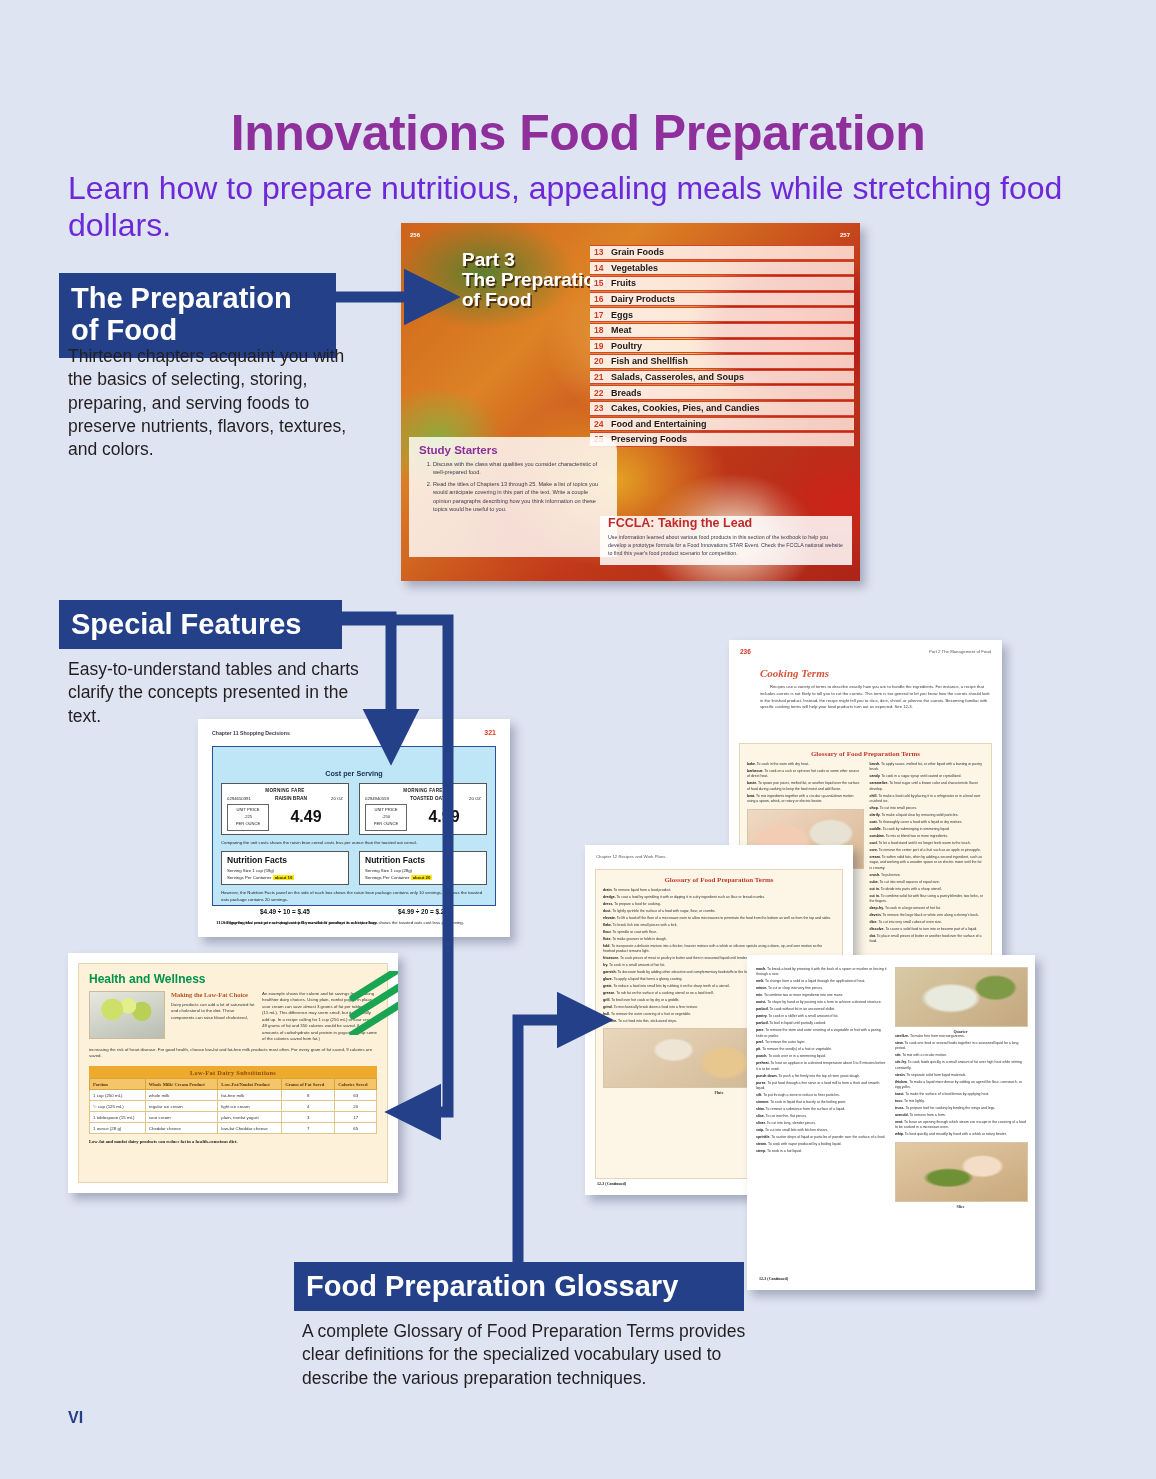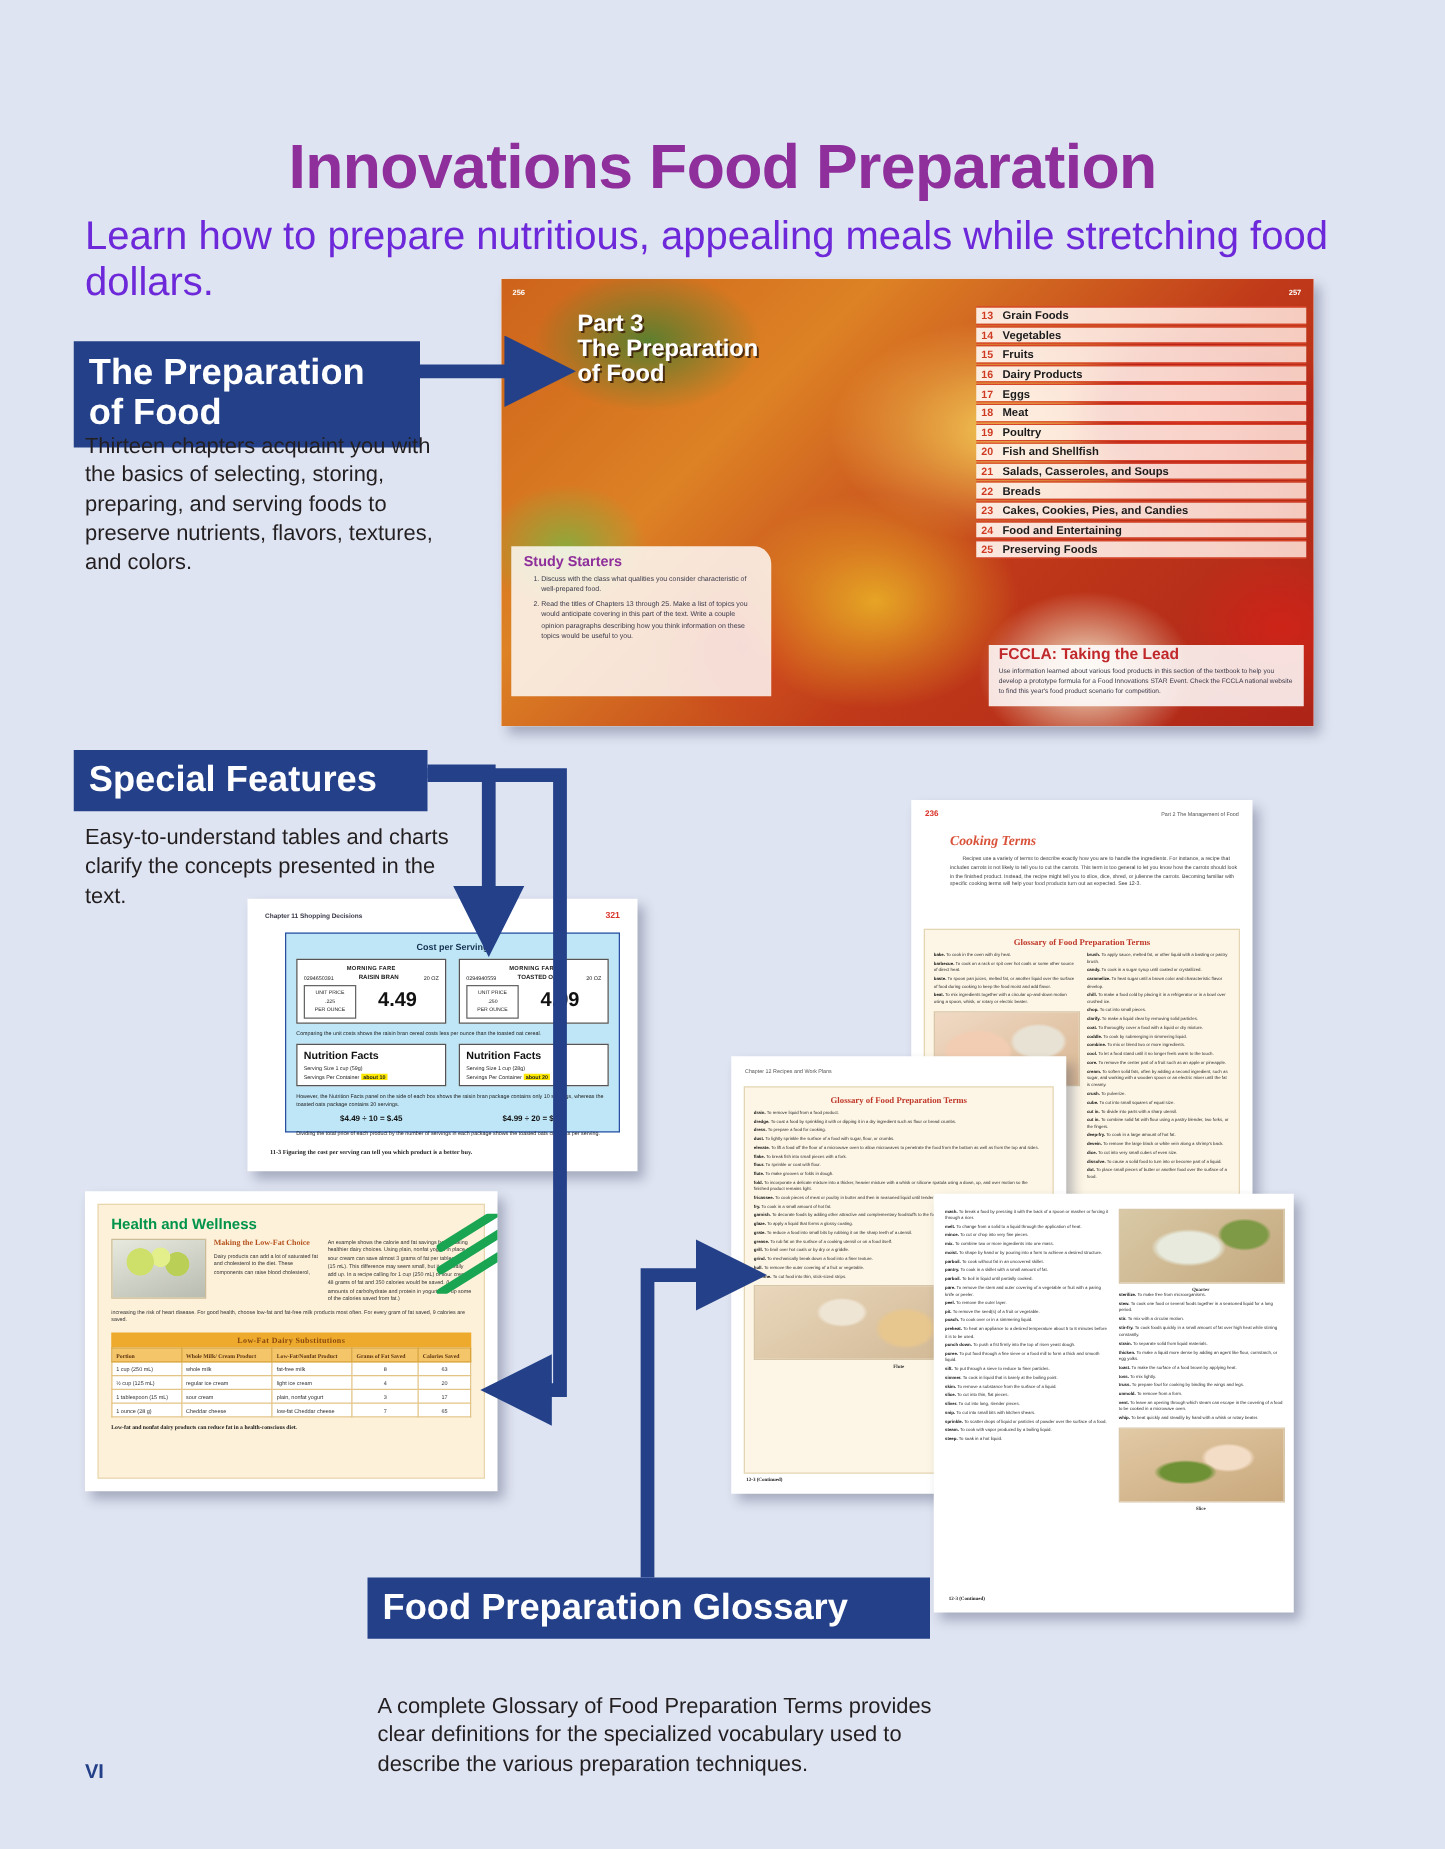--- a/index.html
+++ b/index.html
@@ -26,29 +26,29 @@
     position:absolute;background:#234089;color:#fff;font-weight:bold;
     box-sizing:border-box;line-height:1.12;
   }
   #banner-prep{left:59px;top:253px;width:277px;padding:9px 10px 11px 12px;font-size:29px;margin-top:20px;}
   #banner-special{left:59px;top:600px;width:283px;padding:8px 10px 9px 12px;font-size:29px;}
   #banner-glossary{left:294px;top:1262px;width:450px;padding:8px 10px 9px 12px;font-size:29px;}
 
   .blurb{position:absolute;font-size:17.5px;line-height:1.33;color:#231f20;}
   #blurb-prep{left:68px;top:345px;width:280px;}
   #blurb-special{left:68px;top:658px;width:295px;}
-  #blurb-glossary{left:302px;top:1320px;width:450px;margin-top:33px;}
+  #blurb-glossary{left:302px;top:1320px;width:450px;}
 
   .folio{position:absolute;left:68px;top:1409px;font-size:16px;font-weight:bold;color:#234089;}
 
   
   .shot{position:absolute;background:#fff;box-shadow:5px 6px 9px rgba(40,50,80,.32);overflow:hidden;}
 
   
-  #spread{left:401px;top:223px;width:650px;height:358px;}
+  #spread{left:401px;top:223px;width:459px;height:358px;}
   .spread-photo{
     position:absolute;inset:0;
     background:
       radial-gradient(ellipse 150px 110px at 86% 30%, #d02a1c 0%, #b0211a 48%, rgba(176,33,26,0) 72%),
       radial-gradient(ellipse 120px 95px at 96% 78%, #c8261a 0%, rgba(200,38,26,0) 70%),
       radial-gradient(ellipse 130px 80px at 18% 14%, #5d7e31 0%, rgba(93,126,49,0) 70%),
       radial-gradient(ellipse 160px 120px at 46% 72%, #e3a42b 0%, rgba(227,164,43,0) 72%),
       radial-gradient(ellipse 110px 90px at 30% 82%, #c8401f 0%, rgba(200,64,31,0) 70%),
       radial-gradient(ellipse 190px 120px at 62% 34%, #f0c85a 0%, rgba(240,200,90,0) 74%),
       radial-gradient(ellipse 90px 70px at 8% 60%, #8fa840 0%, rgba(143,168,64,0) 72%),
@@ -85,21 +85,21 @@
   }
   .fccla h4{margin:0 0 3px;font-size:12.5px;color:#c1282b;}
   .fccla p{margin:0;font-size:5.3px;line-height:1.52;color:#3a3a4a;}
 
   
   #shot-cost{left:198px;top:719px;width:312px;height:218px;}
   .cs-head{position:absolute;left:14px;top:11px;font-size:5.2px;font-weight:bold;color:#3a3a4a;}
   .cs-pn{position:absolute;right:14px;top:10px;font-size:7px;font-weight:bold;color:#d9342a;}
   .cs-box{
     position:absolute;left:14px;top:27px;right:14px;bottom:31px;
-    background:#bfe6f7;border:1.4px solid #2a4fa0;box-sizing:border-box;padding:6px 8px;margin-left:16px;
+    background:#bfe6f7;border:1.4px solid #2a4fa0;box-sizing:border-box;padding:22px 8px;
   }
   .cs-title{text-align:center;font-size:7.2px;font-weight:bold;color:#13304f;margin-bottom:5px;}
   .cs-cols{display:flex;gap:10px;}
   .cs-col{flex:1;}
   .tag{background:#fff;border:1px solid #555;padding:4px 5px 5px;box-sizing:border-box;height:52px;}
   .tag-brand{text-align:center;font-size:4.6px;font-weight:bold;letter-spacing:.3px;color:#222;}
   .tag-line{display:flex;justify-content:space-between;align-items:center;font-size:4.3px;margin-top:3px;color:#222;}
   .tag-line b{font-size:4.9px;}
   .tag-body{display:flex;margin-top:3px;}
   .unitbox{border:1px solid #666;width:40px;padding:2px 0;text-align:center;font-size:4.1px;line-height:1.7;color:#222;}

